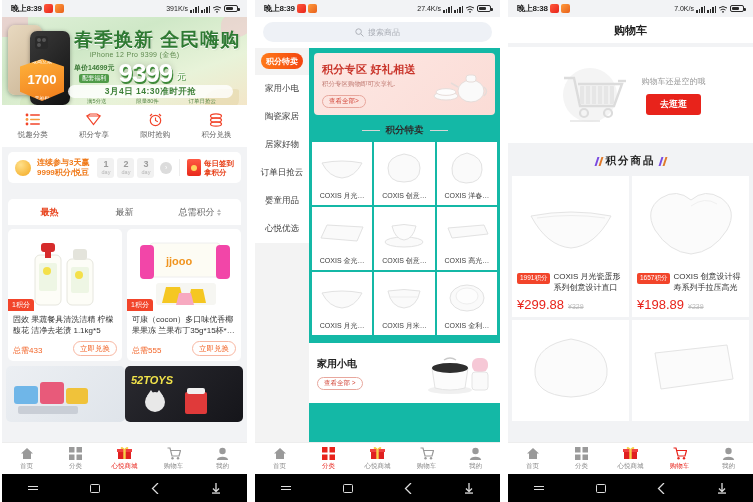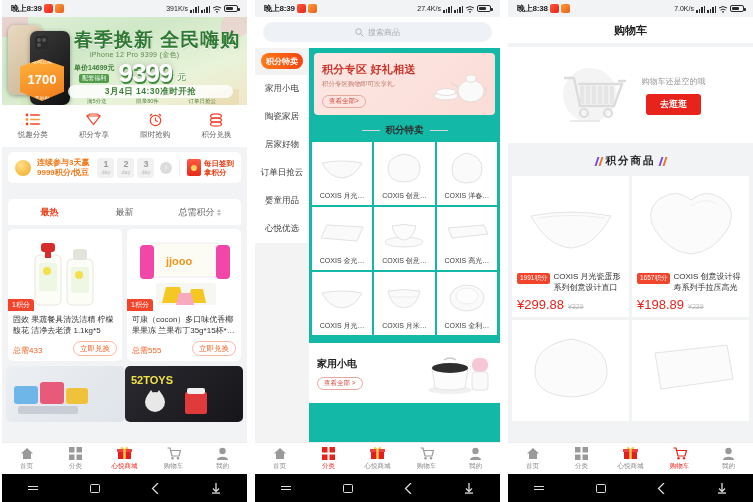--- a/index.html
+++ b/index.html
@@ -143,21 +143,21 @@
   .prodgrid { margin: 4px 6px 0; display:grid; grid-template-columns: 1fr 1fr; gap: 5px; }
   .pcard { background:#fff; border-radius:5px; overflow:hidden; }
   .pimg { height: 82px; position:relative; display:flex;align-items:flex-end;justify-content:center; }
   .pbadge { position:absolute; left:0; bottom:0; background:#f2442a; color:#fff; font-size:7px; padding:1px 4px; border-radius:0 3px 0 0;}
   .pbody { padding: 4px 5px 5px; }
   .ptitle { font-size:8px; color:#333; line-height:1.35; height:22px; overflow:hidden; }
   .pfoot { display:flex; align-items:flex-end; justify-content:space-between; margin-top:4px; }
   .ppts { font-size:8px; color:#f2662a; }
   .pbtn { font-size:7.5px; color:#f2662a; border:1px solid #f7b6a1; border-radius:9px; padding:1.5px 6px; }
 
-  .bnr2 { margin: 5px 4px 0; display:grid; grid-template-columns:1fr 1fr; gap:0; }
+  .bnr2 { margin: 5px 4px 0; display:grid; grid-template-columns:1fr 1fr; gap:0;font-style:italic; }
   .bnr2 > div { height:56px; border-radius:5px; position:relative; overflow:hidden; }
   .bnr2-a { background: linear-gradient(135deg,#eceff3,#dfe4ea); }
   .bnr2-b { background: linear-gradient(135deg,#2a2a30,#15151a); }
 
   
   .searchwrap { background:#fff; padding: 5px 8px 6px; }
   .searchbar {
     height: 20px; background:#eef1f6; border-radius: 10px;
     display:flex; align-items:center; justify-content:center; gap:4px;
     font-size:8px; color:#a9adb5;

